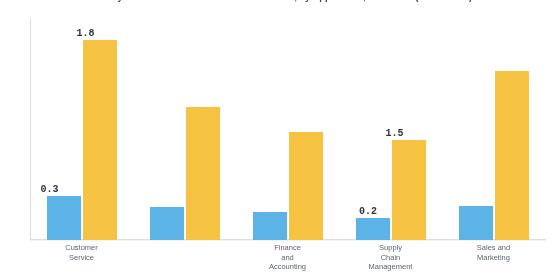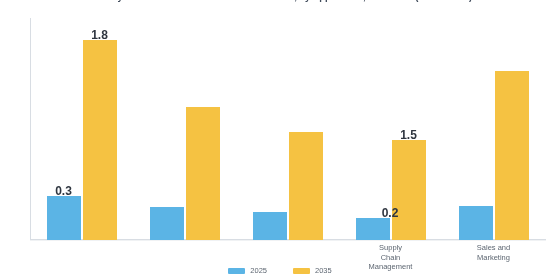--- a/index.html
+++ b/index.html
@@ -68,25 +68,26 @@
     bottom: 0;
   }
   .bar.series-2025 {
     background: #5BB4E5;
   }
   .bar.series-2035 {
     background: #F5C242;
   }
   .bar-label {
     position: absolute;
-    font-size: 12px;
+    font-size: 10px;
     font-weight: bold;
     color: #2f3640;
     white-space: nowrap;
-    text-align: center;
+    text-align: left;
+    font-family: Liberation Mono, monospace;
   }
   
   .cat-label {
     position: absolute;
     top: 243px;
     font-size: 7.5px;
     color: #5d6671;
     text-align: center;
     line-height: 9.5px;
     white-space: pre-line;
@@ -153,33 +154,28 @@
       <div class="group" style="left: 325.5px; width: 70px;">
         <div class="bar series-2025" style="left: 0px; width: 34px; height: 22.2px; background: rgb(91, 180, 229);"></div>
         <div class="bar series-2035" style="left: 36px; width: 34px; height: 99.9px; background: rgb(245, 194, 66);"></div>
       </div>
       <div class="group" style="left: 428.5px; width: 70px;">
         <div class="bar series-2025" style="left: 0px; width: 34px; height: 34.41px; background: rgb(91, 180, 229);"></div>
         <div class="bar series-2035" style="left: 36px; width: 34px; height: 168.72px; background: rgb(245, 194, 66);"></div>
       </div>
     </div>
 
-  <div id="legend">
-    <div class="legend-item">
-      <span class="legend-swatch" style="background:#5BB4E5"></span>
-      <span class="legend-label">2025</span>
-    </div>
-    <div class="legend-item">
-      <span class="legend-swatch" style="background:#F5C242"></span>
-      <span class="legend-label">2035</span>
-    </div>
-  </div>
 
 <div class="bar-label" style="left: 40.5px; width: 46px; top: 183.6px;">0.3</div>
     <div class="bar-label" style="left: 76.5px; width: 46px; top: 28.2px;">1.8</div>
-    <div class="bar-label" style="left: 367px; width: 46px; top: 205.8px;">0.2</div>
+    <div class="cat-label" style="left: 30px; width: 103px;">Customer
+Service</div>
+    <div class="cat-label" style="left: 236px; width: 103px;">Finance
+and
+Accounting</div>
+    <div class="bar-label" style="left: 359px; width: 46px; top: 205.8px;">0.2</div>
     <div class="bar-label" style="left: 385.5px; width: 46px; top: 128.1px;">1.5</div>
     <div class="cat-label" style="left: 339px; width: 103px;">Supply
 Chain
 Management</div>
     <div class="cat-label" style="left: 442px; width: 103px;">Sales and
 Marketing</div>
   </div>
 
 </body></html>

